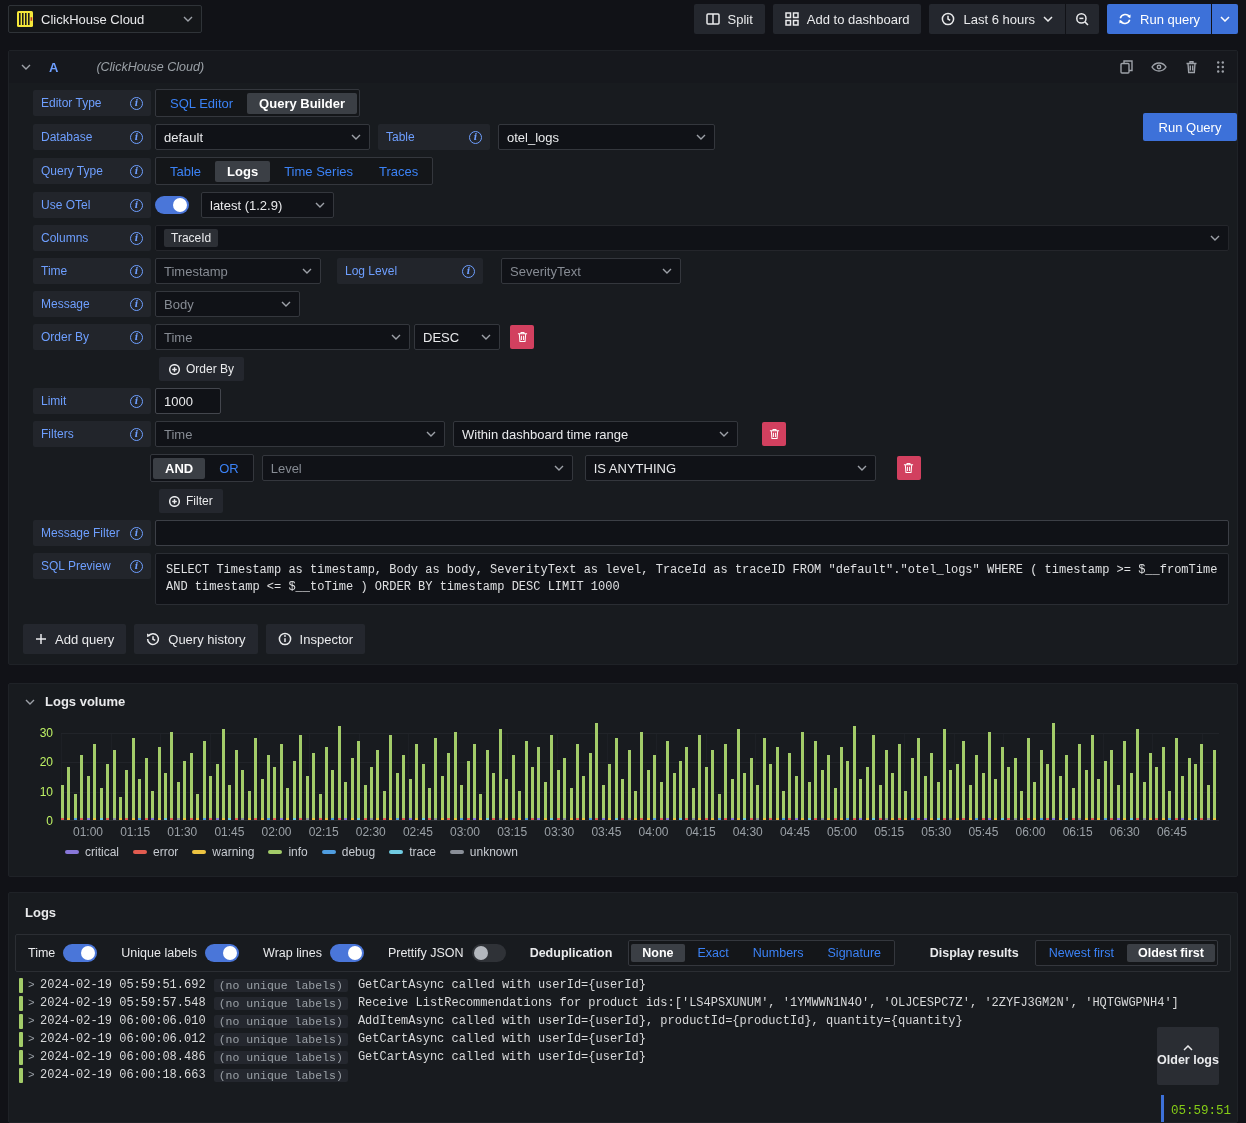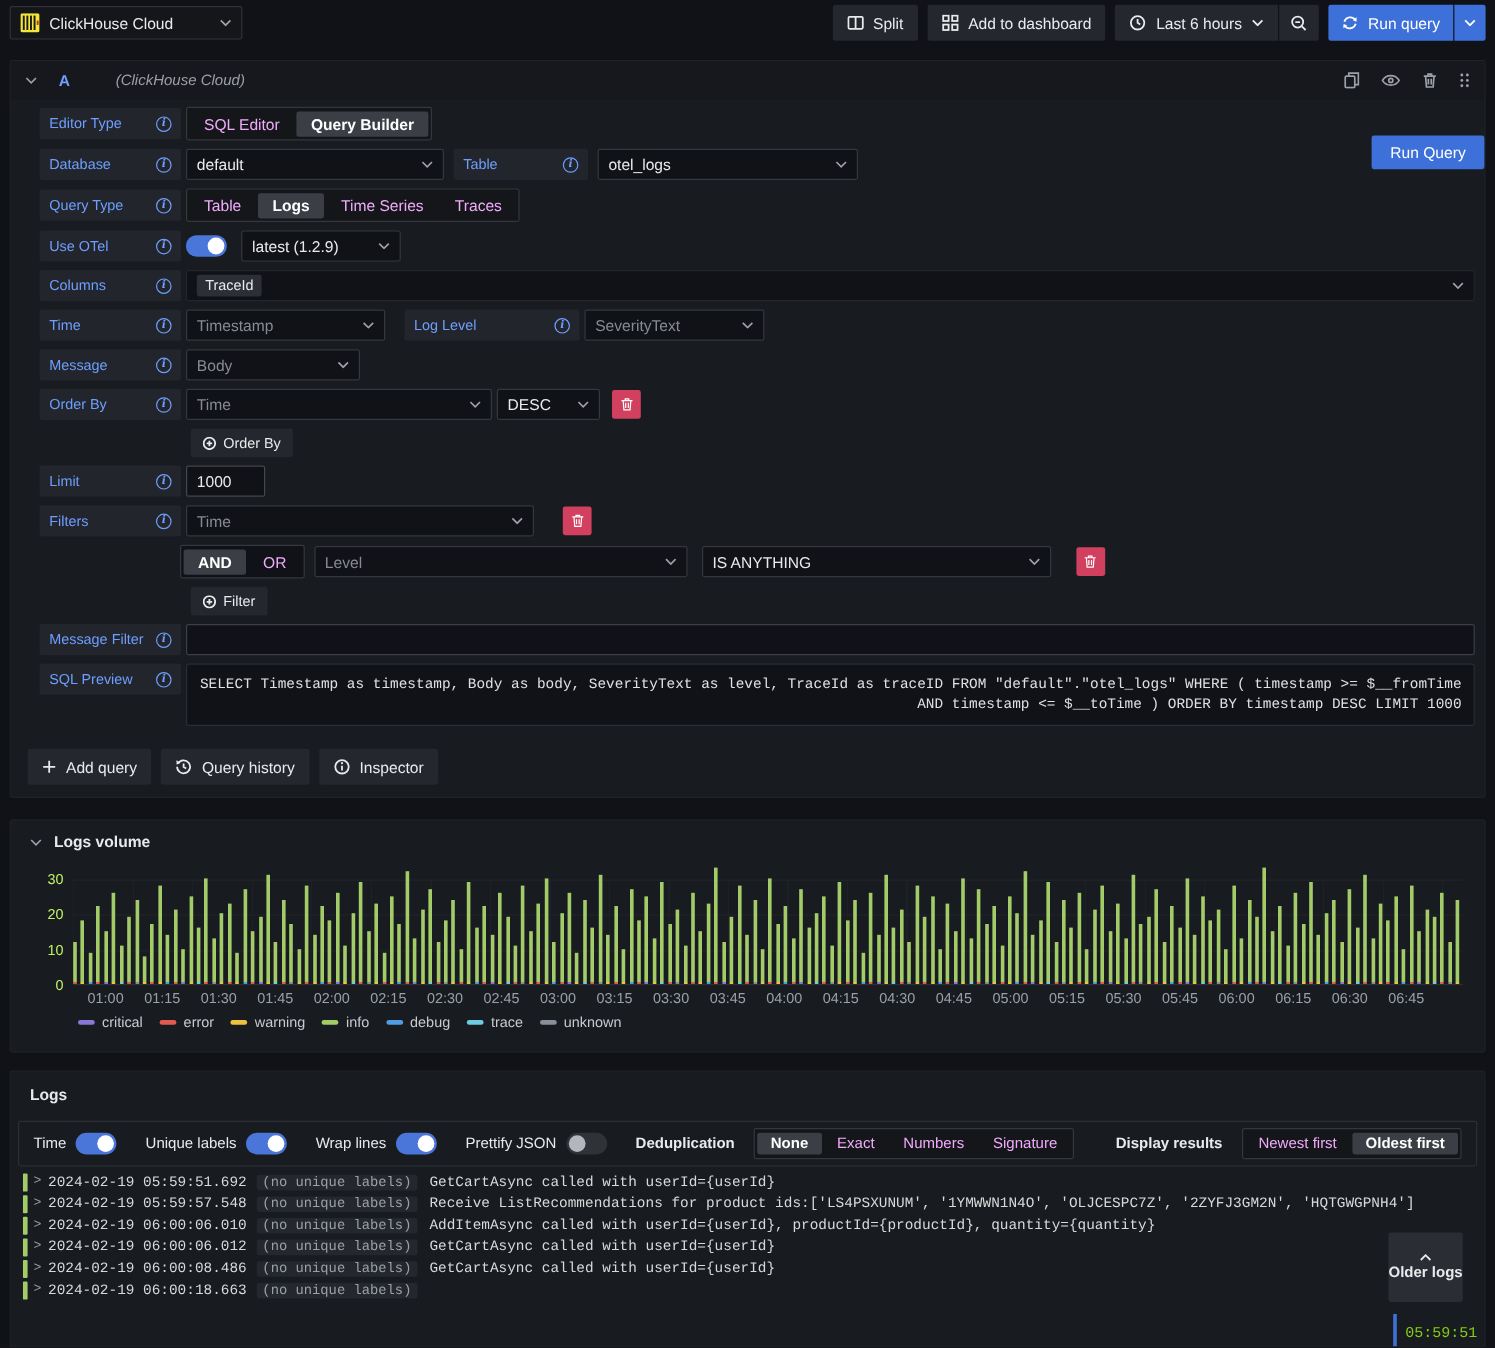--- a/index.html
+++ b/index.html
@@ -38,30 +38,30 @@
   .panel-editor { top:50px; height:615px; display:flex; flex-direction:column; }
   .panel-volume { top:683px; height:194px; padding:10px 16px 4px; }
   .panel-logs  { top:892px; height:231px; padding:12px 6px 0; overflow:hidden; }
 
   
   .qhead { height:32px; display:flex; align-items:center; gap:10px; padding:0 12px; background:#16181d; }
   .qhead .refid { color:#6e9fff; font-weight:700; margin-left:8px; }
   .qhead .dshint { color:#9aa0a6; font-style:italic; margin-left:28px; font-size:12.5px; }
   .qhead-icons { margin-left:auto; display:flex; align-items:center; gap:18px; }
   .qbody { position:relative; flex:1; display:flex; flex-direction:column; padding:6px 8px 8px 24px; }
-  .row { display:flex; align-items:center; gap:4px; margin-bottom:7px;text-align:right; }
+  .row { display:flex; align-items:center; gap:4px; margin-bottom:7px; }
   .lbl { width:118px; height:26px; background:#22252b; border-radius:2px; color:#6e9fff; font-size:12px; font-weight:500;
     display:flex; align-items:center; justify-content:space-between; padding:0 8px; flex:none; }
   .info { width:13px; height:13px; border:1px solid currentColor; border-radius:50%; font:italic bold 9px "DejaVu Serif",serif;
     display:flex; align-items:center; justify-content:center; flex:none; }
   .ctl { height:26px; background:#101217; border:1px solid #34373d; border-radius:2px;
     display:flex; align-items:center; justify-content:space-between; gap:8px; padding:0 8px; color:#e9eaec; }
   .ctl .ph { color:#868b93; }
   .seg { height:28px; border:1px solid #34373d; border-radius:2px; display:flex; align-items:center; padding:2px; gap:2px; background:#141619; }
-  .seg-item { padding:3px 12px; border-radius:2px; color:#f0abfc; cursor:pointer; white-space:nowrap; }
+  .seg-item { padding:3px 12px; border-radius:2px; color:#3b82f6; cursor:pointer; white-space:nowrap; }
   .seg-item.active { background:#3b3f45; color:#fff; font-weight:700; }
   .toggle { width:34px; height:18px; border-radius:9px; background:#4a76d9; position:relative; flex:none; cursor:pointer; }
   .toggle::after { content:""; position:absolute; top:2px; right:2px; width:14px; height:14px; border-radius:50%; background:#fff; }
   .toggle.off { background:#2f3237; }
   .toggle.off::after { right:auto; left:2px; background:#b3b7bd; }
   .danger { width:24px; height:24px; border-radius:2px; background:#d2405f; display:flex; align-items:center; justify-content:center; cursor:pointer; flex:none; }
   .ghost-btn { height:24px; background:#24272e; border-radius:2px; display:flex; align-items:center; gap:6px; padding:0 10px;
     color:#e9eaec; font-size:12px; font-weight:500; cursor:pointer; }
   .chip { background:#2c2f35; border-radius:2px; padding:2px 7px; font-size:12px; color:#e9eaec; }
   .sqlbox { flex:1; min-height:52px; background:#101217; border:1px solid #2a2d33; border-radius:2px;
@@ -327,21 +327,21 @@
       <div class="ctl" style="width:166px">
         <span class="ph">Timestamp</span>
         <svg width="10" height="6" viewBox="0 0 10 6">
             <polyline class="ic" points="1,1 5,5 9,1"></polyline>
           </svg>
       </div>
       <div class="lbl" style="width:146px; margin-left:12px">
         <span>Log Level</span>
           <span class="info">i</span>
       </div>
-      <div class="ctl" style="width:150px; margin-left:0">
+      <div class="ctl" style="width:180px; margin-left:14px">
         <span class="ph">SeverityText</span>
         <svg width="10" height="6" viewBox="0 0 10 6">
             <polyline class="ic" points="1,1 5,5 9,1"></polyline>
           </svg>
       </div>
     </div>
 
     <div class="row">
       <div class="lbl">
         <span>Message</span>
@@ -400,20 +400,26 @@
       </div>
     </div>
 
     <div class="row">
       <div class="lbl">
         <span>Filters</span>
           <span class="info">i</span>
       </div>
       <div class="ctl" style="width:290px">
         <span class="ph">Time</span>
+        <svg width="10" height="6" viewBox="0 0 10 6">
+            <polyline class="ic" points="1,1 5,5 9,1"></polyline>
+          </svg>
+      </div>
+      <div class="ctl" style="width:285px; margin-left:4px">
+        <span>Within dashboard time range</span>
         <svg width="10" height="6" viewBox="0 0 10 6">
             <polyline class="ic" points="1,1 5,5 9,1"></polyline>
           </svg>
       </div>
       <div class="danger" style="margin-left:20px">
         <svg width="11" height="12" viewBox="0 0 12 13">
             <path d="M1 3h10M4.4 3V1.5h3.2V3M2.5 3l.7 8.5h5.6l.7-8.5M4.8 5v4.7M7.2 5v4.7" stroke="#fff" fill="none" stroke-width="1.1"></path>
           </svg>
       </div>
     </div>

